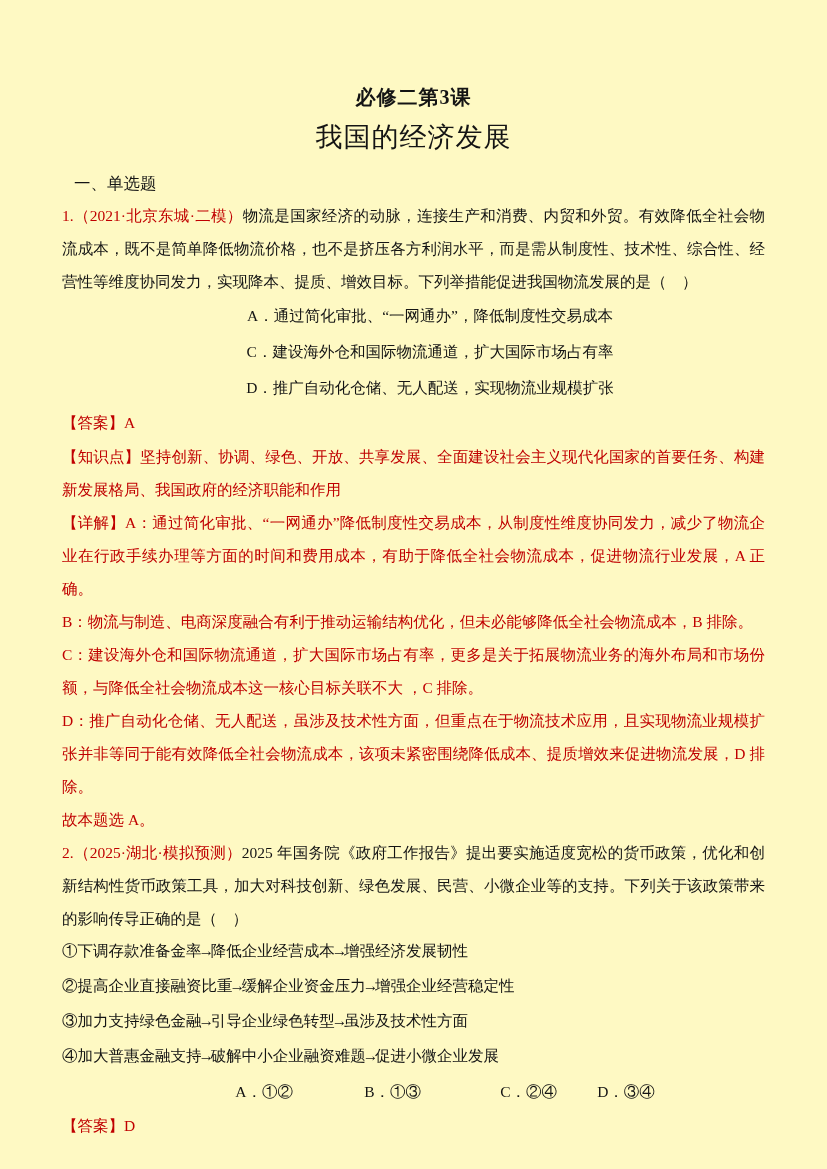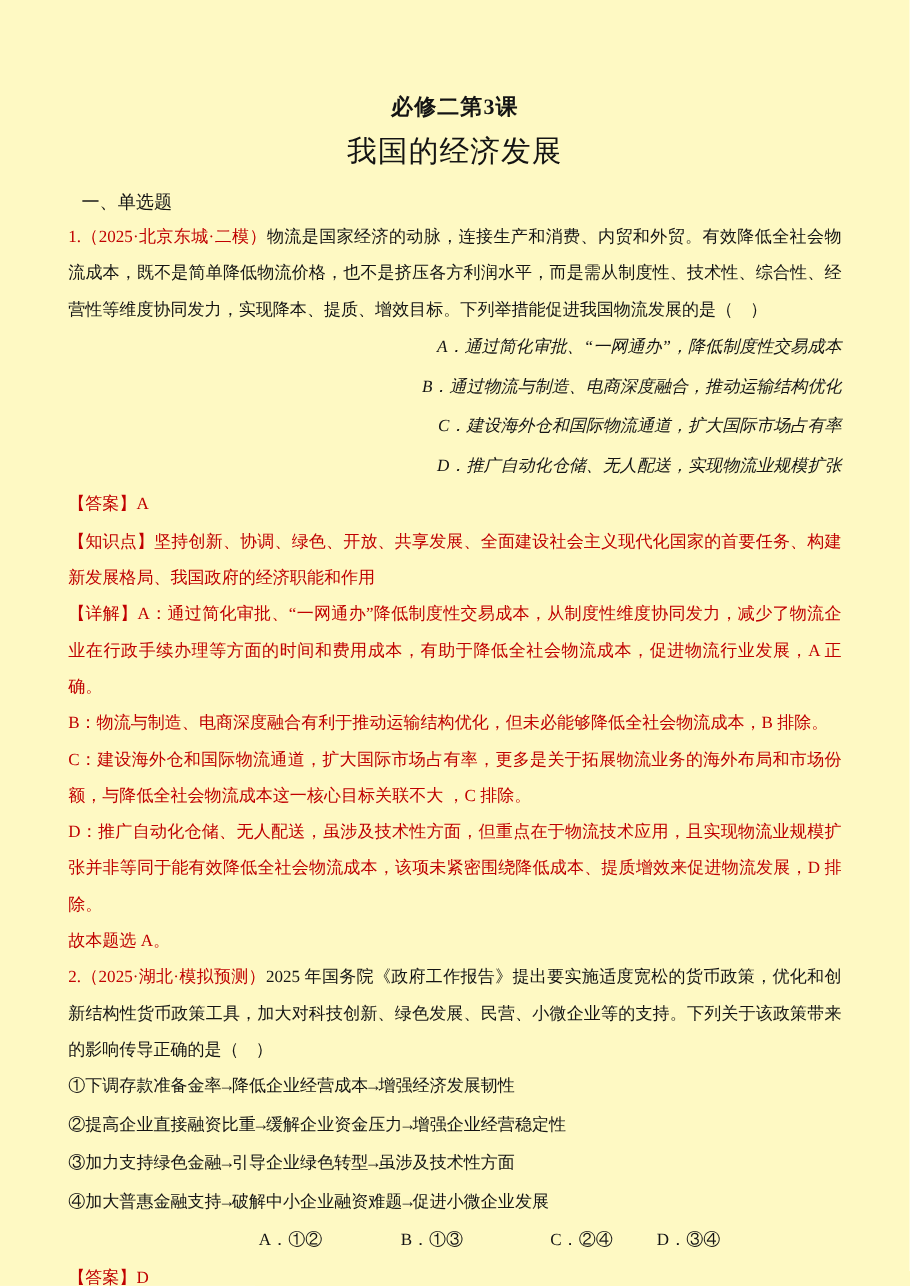--- a/index.html
+++ b/index.html
@@ -43,22 +43,21 @@
     margin: 0;
     font-size: 15.5px;
     line-height: 33px;
     text-align: justify;
     text-justify: inter-ideograph;
   }
   .red { color: #c00000; }
   .option {
     padding-left: 33px;
     line-height: 36px;
-    text-align: right;
-    font-style: italic;
+    text-align: center;
   }
   .statement {
     line-height: 35px;
     text-align: left;
     font-family: Liberation Mono, monospace;
   }
   .choices {
     padding-left: 31px;
     line-height: 34px;
     text-align: center;
@@ -72,24 +71,23 @@
 </head>
 <body>
 
 <div class="page">
 
   <h1 class="doc-title">必修二第3课</h1>
   <h2 class="doc-subtitle">我国的经济发展</h2>
   <h3 class="section-heading">一、单选题</h3>
 
   <div>
-    <p class="para"><span class="red">1.（2025·北京东城·二模）</span><span>物流是国家经济的动脉，连接生产和消费、内贸和外贸。有效降低全社会物流成本，既不是简单降低物流价格，也不是挤压各方利润水平，而是需从制度性、技术性、综合性、经营性等维度协同发力，实现降本、提质、增效目标。下列举措能促进我国物流发展的是（　）</span></p>
+    <p class="para"><span class="red">1.（2021·北京东城·二模）</span><span>物流是国家经济的动脉，连接生产和消费、内贸和外贸。有效降低全社会物流成本，既不是简单降低物流价格，也不是挤压各方利润水平，而是需从制度性、技术性、综合性、经营性等维度协同发力，实现降本、提质、增效目标。下列举措能促进我国物流发展的是（　）</span></p>
 
     <p class="para option">A．通过简化审批、“一网通办”，降低制度性交易成本</p>
-    <p class="para option">B．通过物流与制造、电商深度融合，推动运输结构优化</p>
     <p class="para option">C．建设海外仓和国际物流通道，扩大国际市场占有率</p>
     <p class="para option">D．推广自动化仓储、无人配送，实现物流业规模扩张</p>
 
     <p class="para red answer-line"><span>【答案】</span><span>A</span></p>
 
     <p class="para red"><span>【知识点】</span><span>坚持创新、协调、绿色、开放、共享发展、全面建设社会主义现代化国家的首要任务、构建新发展格局、我国政府的经济职能和作用</span></p>
 
     <p class="para red"><span>【详解】</span><span>A：通过简化审批、“一网通办”降低制度性交易成本，从制度性维度协同发力，减少了物流企业在行政手续办理等方面的时间和费用成本，有助于降低全社会物流成本，促进物流行业发展，A 正确。</span></p>
     <p class="para red">B：物流与制造、电商深度融合有利于推动运输结构优化，但未必能够降低全社会物流成本，B 排除。</p>
     <p class="para red">C：建设海外仓和国际物流通道，扩大国际市场占有率，更多是关于拓展物流业务的海外布局和市场份额，与降低全社会物流成本这一核心目标关联不大 ，C 排除。</p>

